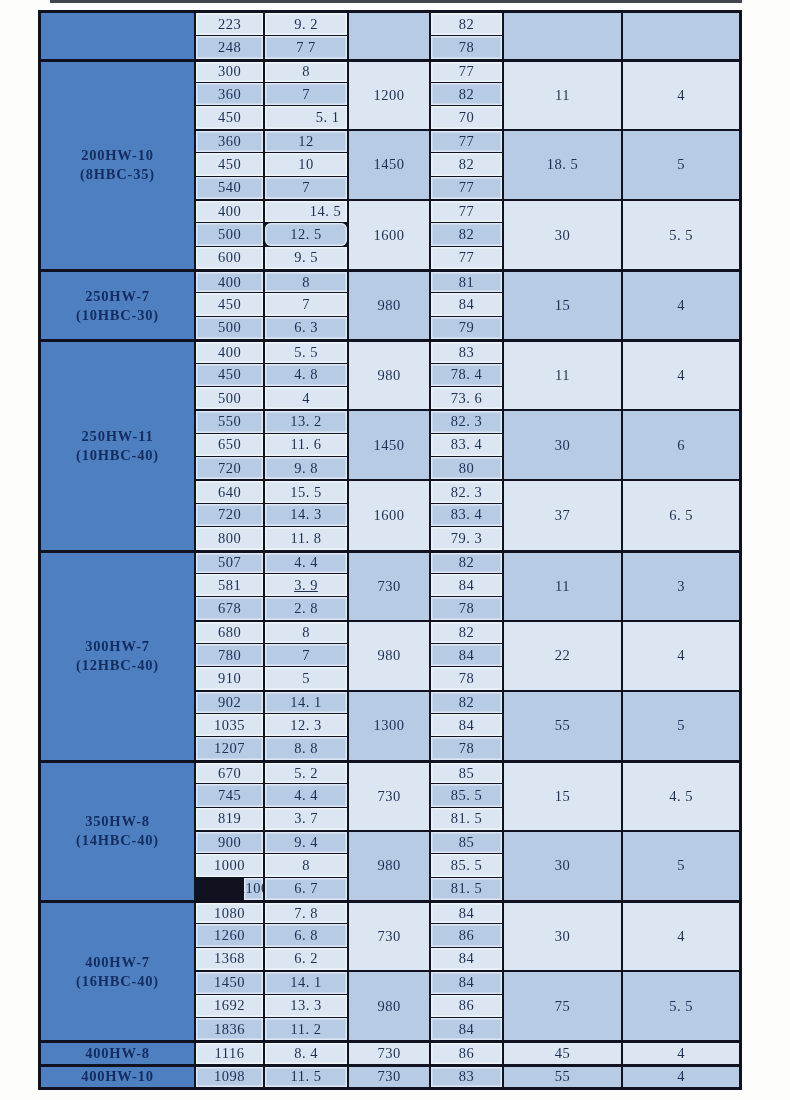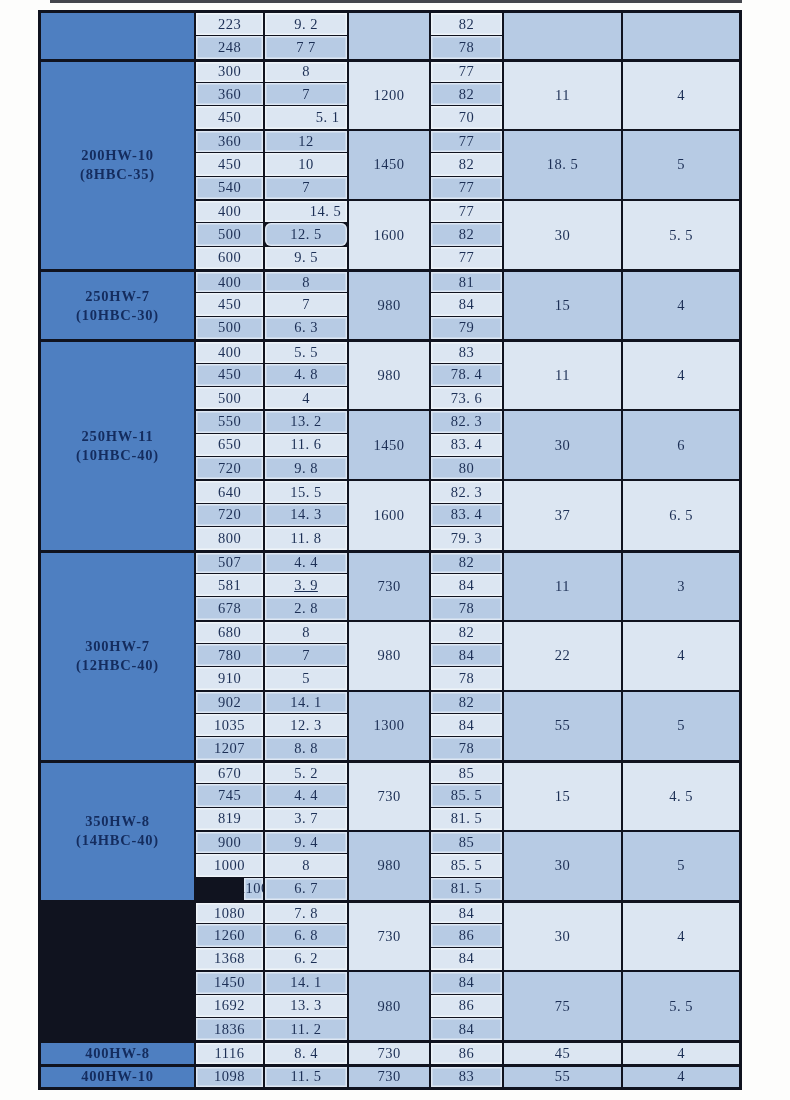--- a/index.html
+++ b/index.html
@@ -211,20 +211,24 @@
       <div class="cell medium s gt" style="grid-area: 36 / 5 / span 1;">85</div>
       <div class="cell light s" style="grid-area: 37 / 2 / span 1;">1000</div>
       <div class="cell light s" style="grid-area: 37 / 3 / span 1;">8</div>
       <div class="cell light s" style="grid-area: 37 / 5 / span 1;">85. 5</div>
       <div class="cell medium s" style="grid-area: 38 / 2 / span 1; margin-left: 48px;">1100</div>
       <div class="cell medium s" style="grid-area: 38 / 3 / span 1;">6. 7</div>
       <div class="cell medium s" style="grid-area: 38 / 5 / span 1;">81. 5</div>
       <div class="cell medium gt" style="grid-area: 36 / 4 / span 3;">980</div>
       <div class="cell medium gt" style="grid-area: 36 / 6 / span 3;">30</div>
       <div class="cell medium gt" style="grid-area: 36 / 7 / span 3;">5</div>
+      <div class="cell model st" style="grid-area: 39 / 1 / span 6;">
+        <span>400HW-7</span>
+        <span>(16HBC-40)</span>
+      </div>
       <div class="cell light s st" style="grid-area: 39 / 2 / span 1;">1080</div>
       <div class="cell light s st" style="grid-area: 39 / 3 / span 1;">7. 8</div>
       <div class="cell light s st" style="grid-area: 39 / 5 / span 1;">84</div>
       <div class="cell medium s" style="grid-area: 40 / 2 / span 1;">1260</div>
       <div class="cell medium s" style="grid-area: 40 / 3 / span 1;">6. 8</div>
       <div class="cell medium s" style="grid-area: 40 / 5 / span 1;">86</div>
       <div class="cell light s" style="grid-area: 41 / 2 / span 1;">1368</div>
       <div class="cell light s" style="grid-area: 41 / 3 / span 1;">6. 2</div>
       <div class="cell light s" style="grid-area: 41 / 5 / span 1;">84</div>
       <div class="cell light st" style="grid-area: 39 / 4 / span 3;">730</div>

